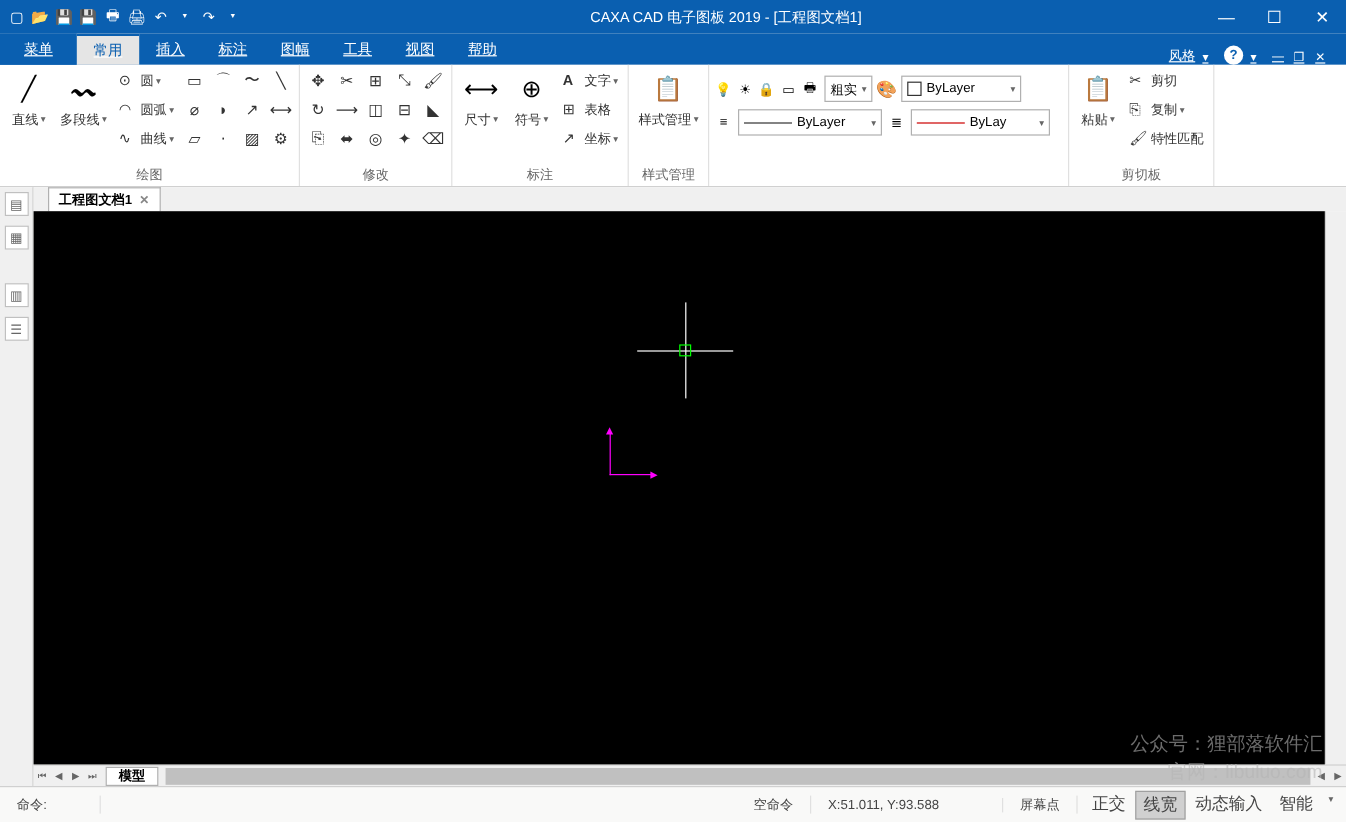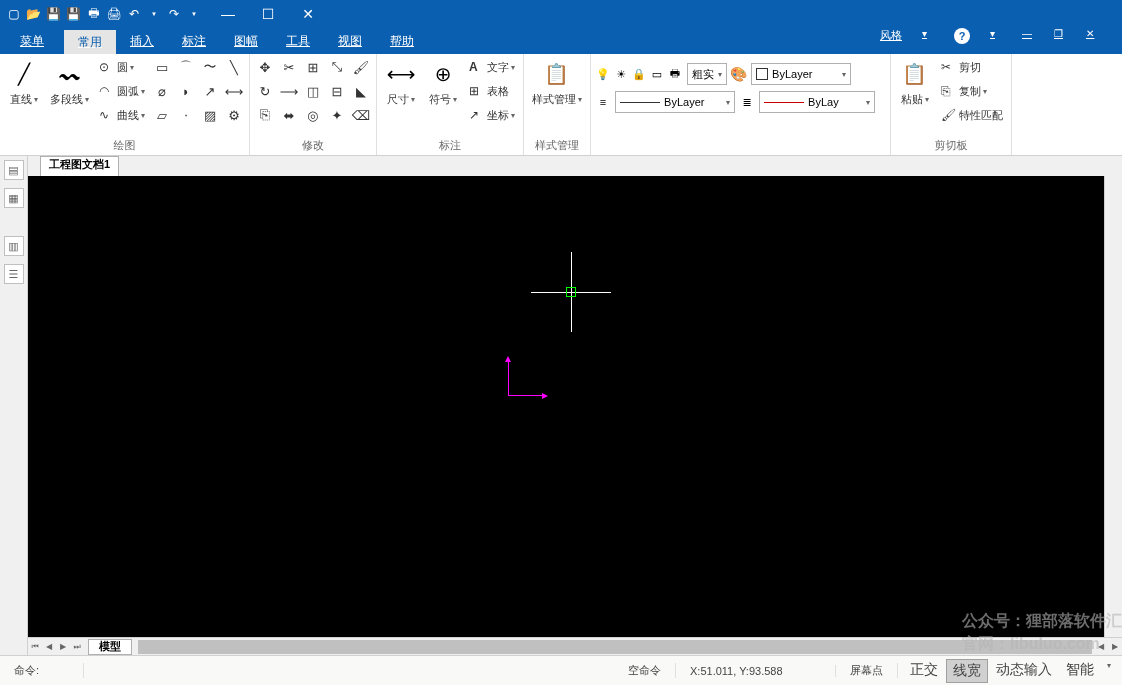--- a/index.html
+++ b/index.html
@@ -11,21 +11,21 @@
 .qat-icon { width: 16px; height: 16px; display: flex; align-items: center; justify-content: center; font-size: 12px; color: #fff; cursor: pointer; }
 .title-text { flex: 1; text-align: center; color: #fff; }
 .winbtn { width: 40px; height: 28px; display: flex; align-items: center; justify-content: center; color: #fff; cursor: pointer; font-size: 14px; }
 
 
 .menubar { height: 26px; background: #0a5fb0; display: flex; align-items: stretch; color: #fff; font-size: 12px; text-decoration: underline; }
 .menu-item { padding: 0 14px; display: flex; align-items: center; cursor: pointer; }
 .menu-item.active { background: #e5e5e5; color: #0a5fb0; border-top: 2px solid #0a5fb0; }
 .menu-item.file { background: #0a5fb0; color: #fff; padding: 0 20px; }
 .menu-spacer { flex: 1; }
-.menu-right { display: flex; align-items: flex-start; gap: 20px; padding-right: 24px; }
+.menu-right { display: flex; align-items: flex-end; gap: 6px; padding-right: 14px; }
 .help-circle { width: 16px; height: 16px; border-radius: 50%; background: #fff; color: #0a5fb0; display: flex; align-items: center; justify-content: center; font-size: 11px; font-weight: bold; }
 .mini-icon { width: 12px; height: 12px; color: #fff; font-size: 10px; cursor: pointer; }
 
 
 .ribbon { height: 102px; background: #fff; border-bottom: 1px solid #d0d0d0; display: flex; }
 .panel { border-right: 1px solid #e0e0e0; padding: 2px 4px 0 4px; display: flex; flex-direction: column; }
 .panel-body { flex: 1; display: flex; align-items: flex-start; gap: 2px; }
 .panel-title { text-align: center; font-size: 11px; color: #666; padding: 2px 0; }
 .bigbtn { display: flex; flex-direction: column; align-items: center; gap: 2px; padding: 2px 4px; cursor: pointer; }
 .big-icon { width: 32px; height: 32px; display: flex; align-items: center; justify-content: center; font-size: 20px; }
@@ -43,21 +43,21 @@
 .combo .sw { width: 12px; height: 12px; border: 1px solid #333; margin-right: 4px; }
 .combo .line { width: 40px; border-top: 1px solid #333; }
 .combo .arr { margin-left: auto; font-size: 8px; color: #666; }
 
 
 .workarea { height: 499px; background: #f9f9f8; display: flex; position: relative; }
 .left-tabs { width: 28px; background: #f0f0f0; border-right: 1px solid #d0d0d0; display: flex; flex-direction: column; align-items: center; padding-top: 4px; gap: 8px; }
 .left-tab { width: 20px; height: 20px; display: flex; align-items: center; justify-content: center; font-size: 11px; color: #666; cursor: pointer; border: 1px solid #c0c0c0; background: #fff; }
 .doc-area { flex: 1; display: flex; flex-direction: column; }
 .doc-tabs { height: 20px; background: #f0f0f0; display: flex; align-items: flex-end; padding-left: 12px; }
-.doc-tab { height: 20px; background: #fff; border: 1px solid #b0b0b0; border-bottom: none; padding: 0 8px; font-size: 11px; display: flex; align-items: center; gap: 6px; cursor: pointer; font-weight: bold; flex-direction: column; }
+.doc-tab { height: 20px; background: #fff; border: 1px solid #b0b0b0; border-bottom: none; padding: 0 8px; font-size: 11px; display: flex; align-items: center; gap: 6px; cursor: pointer; font-weight: bold; }
 .doc-tab .x { color: #888; font-size: 10px; cursor: pointer; }
 .canvas { flex: 1; background: #000; position: relative; }
 .crosshair { position: absolute; left: 543px; top: 116px; }
 .ch-h { position: absolute; width: 80px; height: 1px; background: #fff; left: -40px; top: 0; }
 .ch-v { position: absolute; width: 1px; height: 80px; background: #fff; left: 0; top: -40px; }
 .ch-box { position: absolute; width: 10px; height: 10px; border: 1px solid #0f0; left: -5px; top: -5px; }
 .ucs { position: absolute; left: 480px; top: 220px; }
 .ucs-y { width: 1px; height: 36px; background: #f0f; position: absolute; left: 0; bottom: 0; }
 .ucs-x { width: 36px; height: 1px; background: #f0f; position: absolute; left: 0; bottom: 0; }
 .ucs-ay { position: absolute; left: -3px; top: -40px; border-left: 3px solid transparent; border-right: 3px solid transparent; border-bottom: 6px solid #f0f; }
@@ -68,38 +68,39 @@
 .scrollbar-track { flex: 1; height: 14px; background: #e8e8e8; position: relative; margin: 0 2px; }
 .scrollbar-thumb { position: absolute; height: 100%; background: #c0c0c0; cursor: pointer; }
 .rscroll { width: 18px; background: #f0f0f0; border-left: 1px solid #d0d0d0; }
 
 
 .statusbar { height: 30px; background: #f9f9f8; border-top: 1px solid #d0d0d0; display: flex; align-items: center; font-size: 11px; color: #444; }
 .status-cell { padding: 0 14px; border-right: 1px solid #e0e0e0; }
 .status-cell.wide { flex: 1; }
 .status-btn { padding: 2px 6px; font-size: 14px; cursor: pointer; }
 .status-btn.active { background: #d0d0d0; border: 1px solid #a0a0a0; }
-.watermark { position: absolute; right: 0; bottom: 30px; font-size: 16px; color: rgba(180,180,180,0.6); line-height: 1.4; pointer-events: none; font-weight: bold; }
+.watermark { position: absolute; right: 20px; bottom: 30px; font-size: 16px; color: rgba(180,180,180,0.6); text-align: right; line-height: 1.4; pointer-events: none; font-weight: normal; }
 </style>
 </head>
 <body>
 
 <div class="titlebar">
   <div class="qat">
     <span class="qat-icon">▢</span>
     <span class="qat-icon">📂</span>
     <span class="qat-icon">💾</span>
     <span class="qat-icon">💾</span>
     <span class="qat-icon">🖶</span>
     <span class="qat-icon">🖨</span>
     <span class="qat-icon">↶</span>
     <span class="qat-icon" style="font-size:6px">▼</span>
     <span class="qat-icon">↷</span>
     <span class="qat-icon" style="font-size:6px">▼</span>
   </div>
+  <div class="title-text">CAXA CAD 电子图板 2019 - [工程图文档1]</div>
   <div class="winbtn">—</div>
   <div class="winbtn">☐</div>
   <div class="winbtn close">✕</div>
 </div>
 
 <div class="menubar">
   <div class="menu-item file">菜单</div>
   <div class="menu-item active">常用</div>
   <div class="menu-item">插入</div>
   <div class="menu-item">标注</div>

